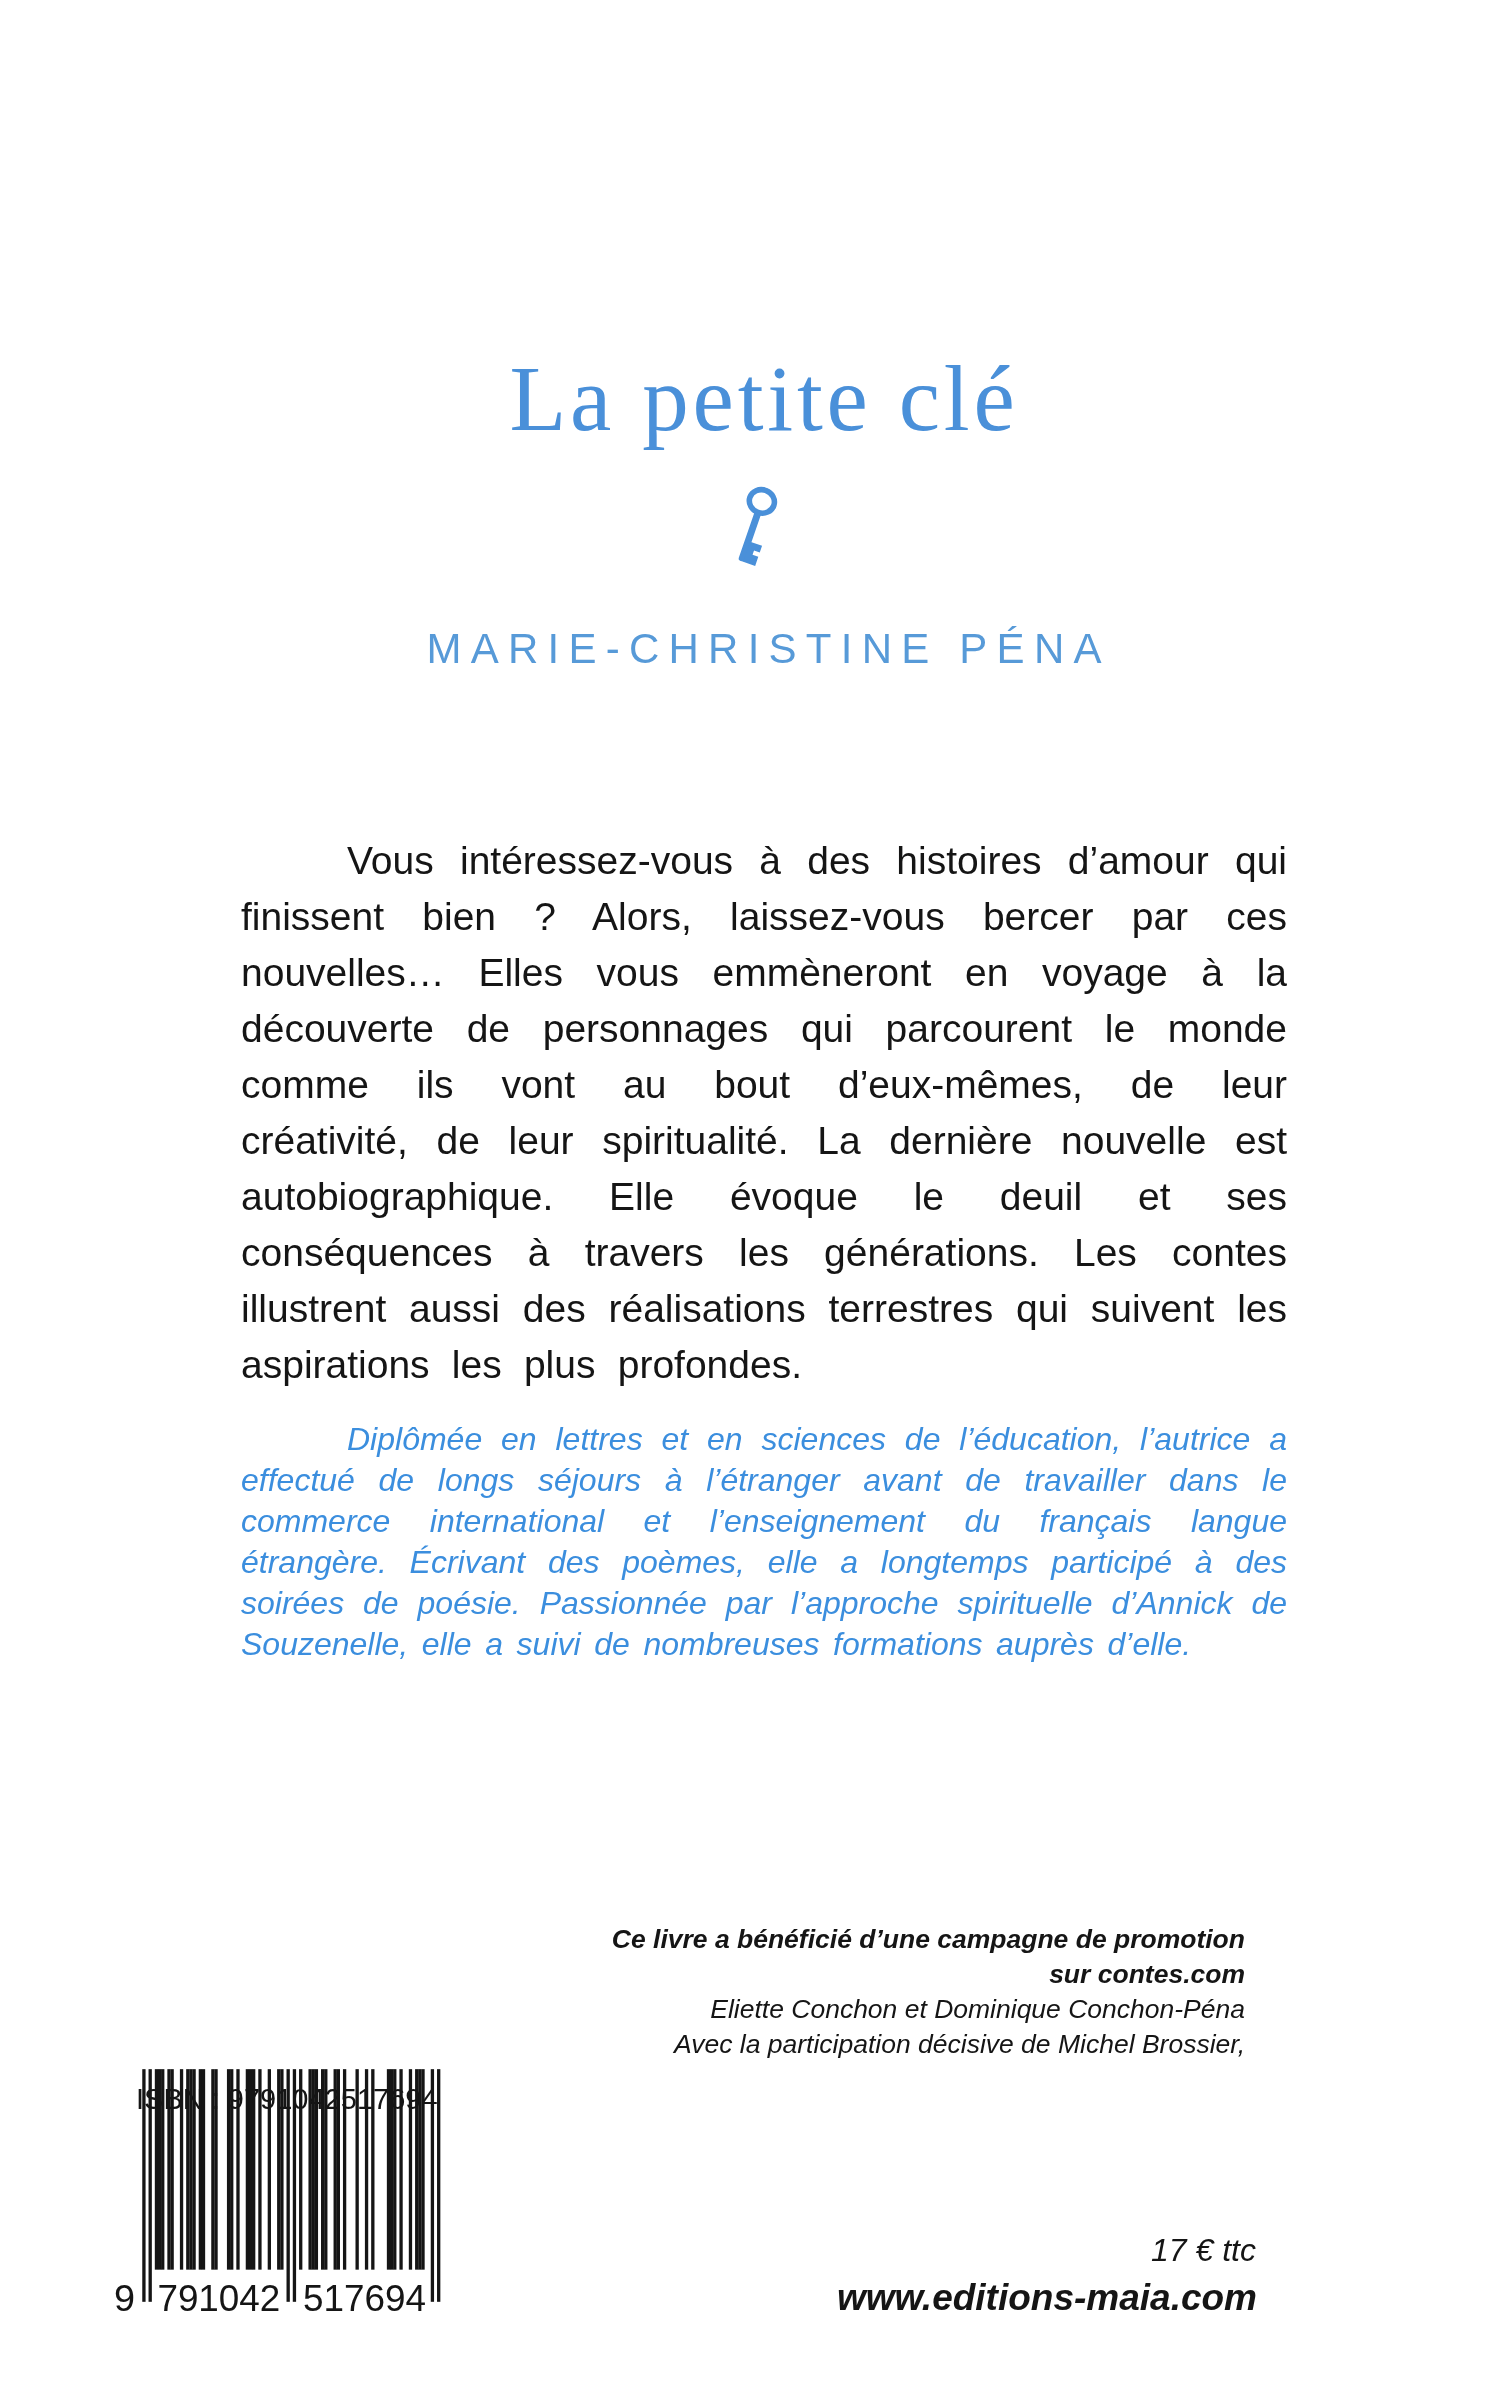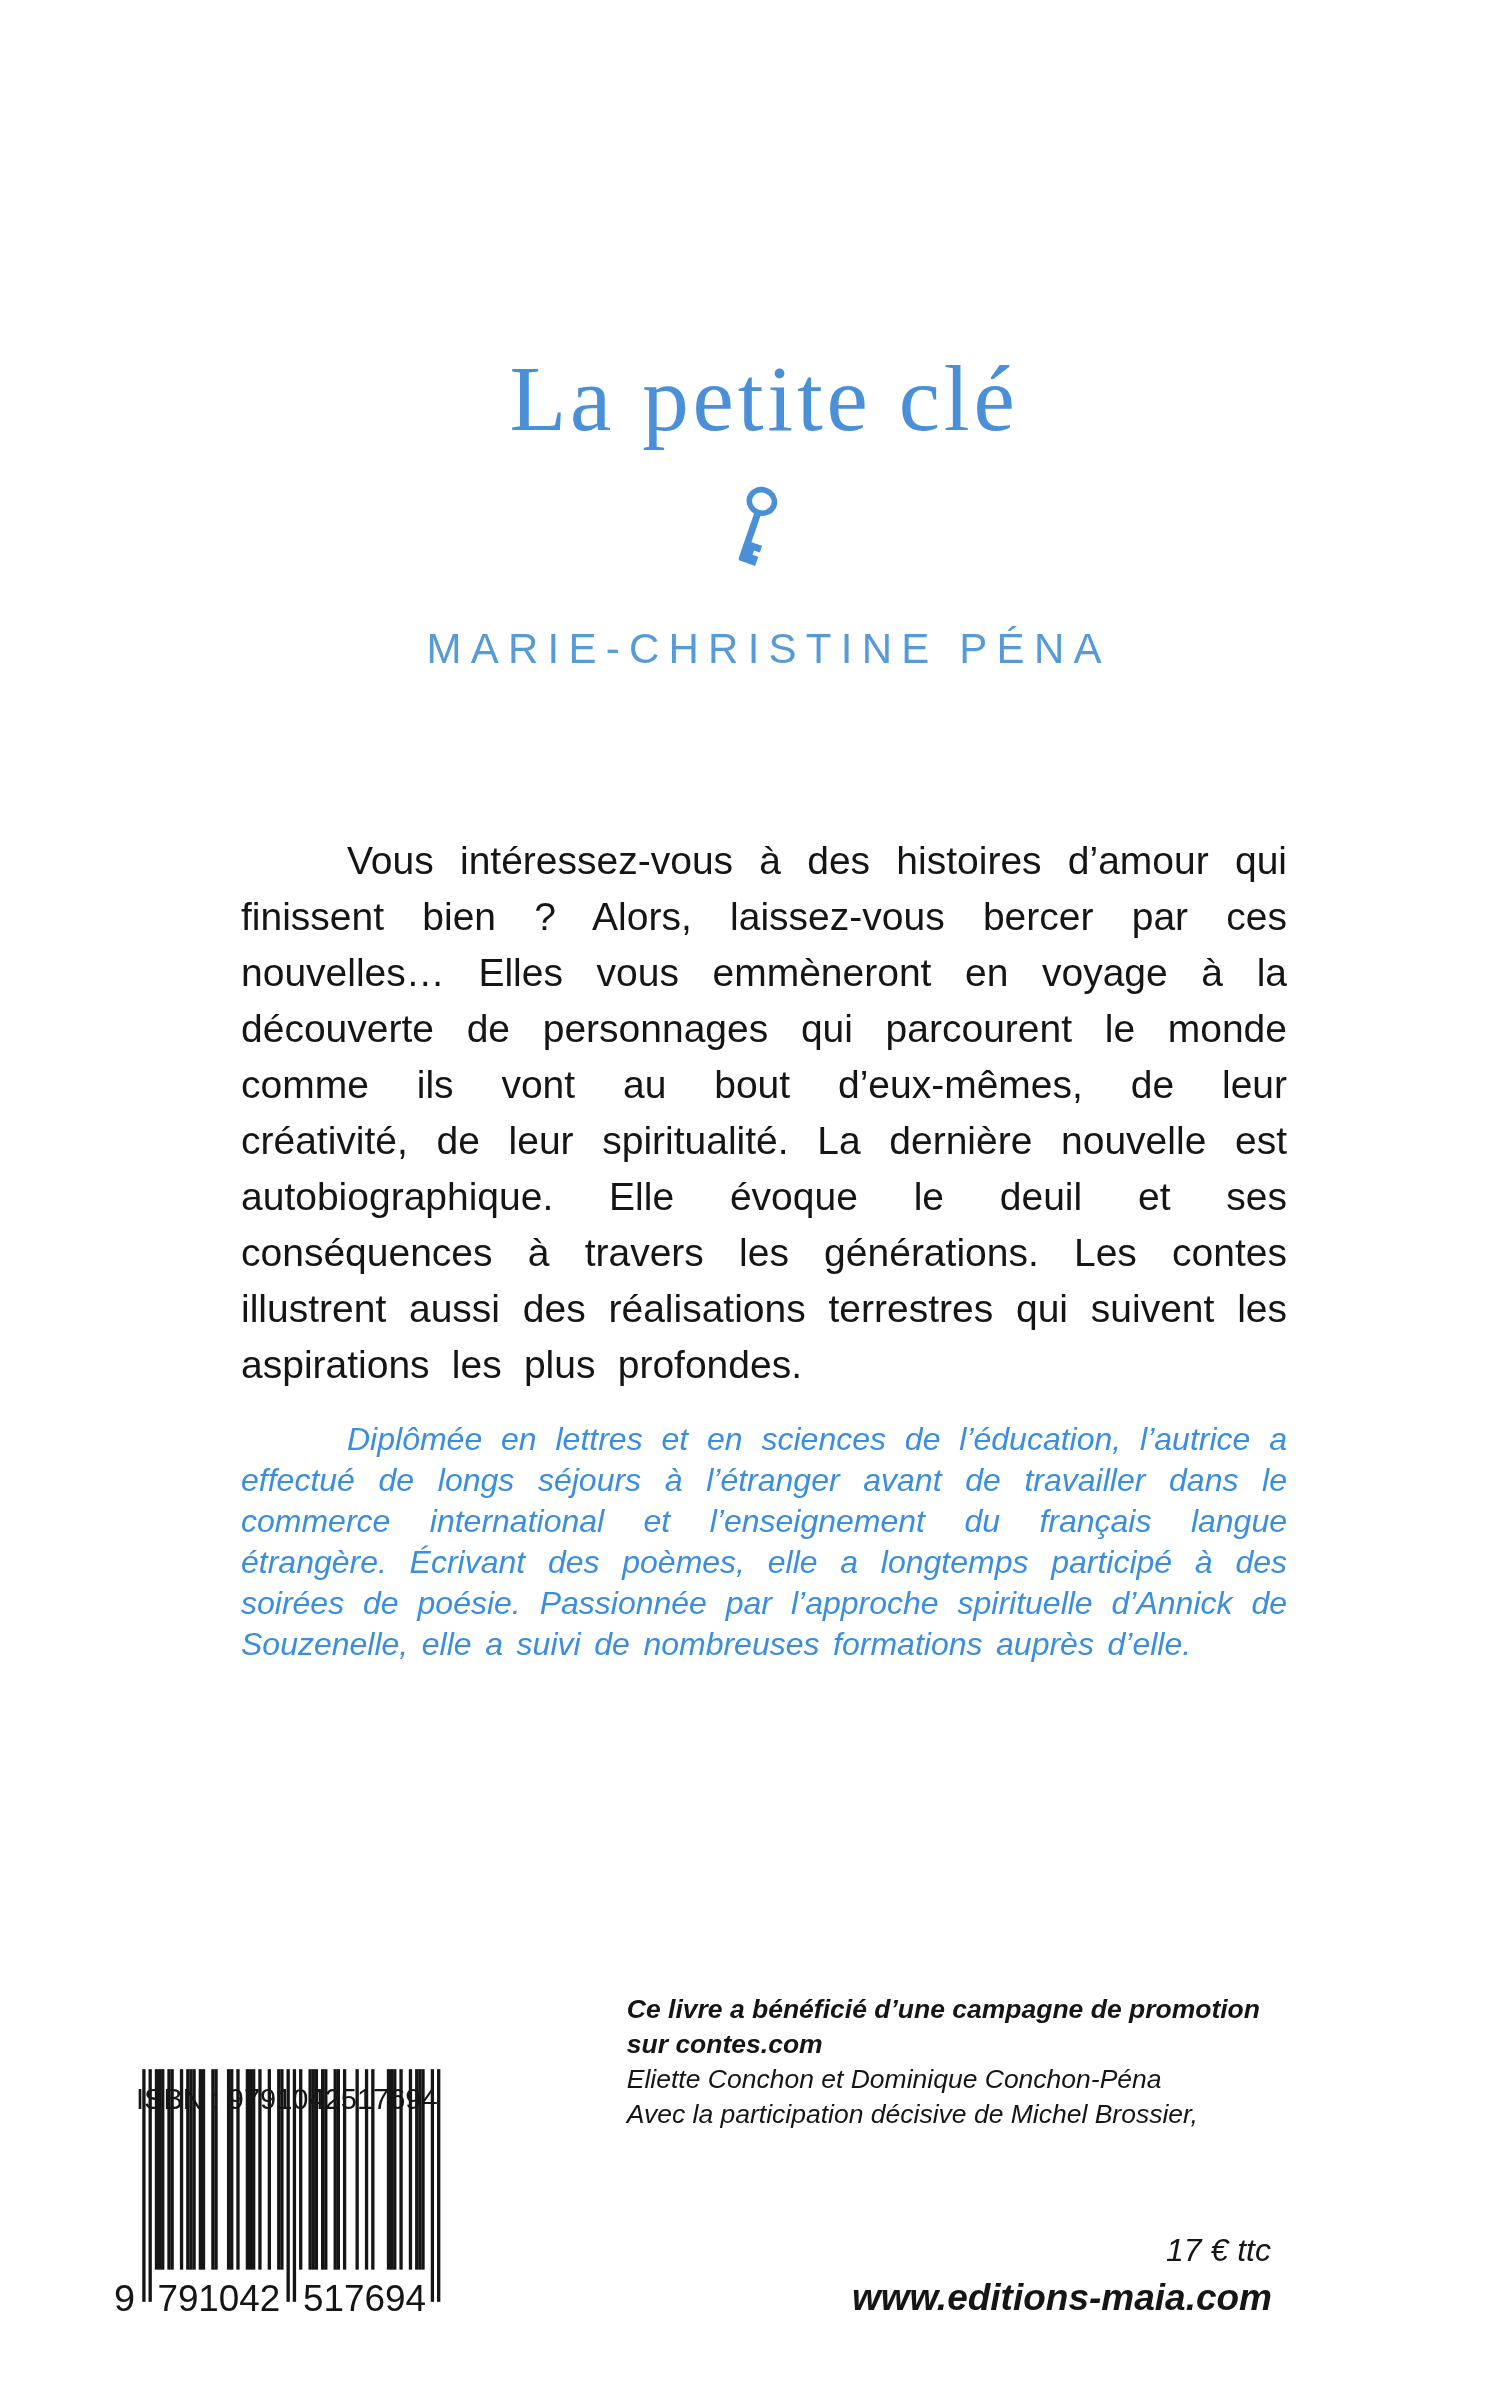--- a/index.html
+++ b/index.html
@@ -3,21 +3,20 @@
 <meta charset="utf-8">
 <style>
   html, body { margin: 0; padding: 0; }
   .page {
     position: relative;
     width: 1324px;
     height: 2403px;
     background: #ffffff;
     overflow: hidden;
     font-family: "Liberation Sans", sans-serif;
-    padding-left: 15px;
   }
 
   
   .title {
     position: absolute;
     left: 241px;
     width: 1046px;
     top: 352px;
     text-align: center;
     font-family: "Liberation Serif", serif;
@@ -94,22 +93,22 @@
   }
   .barcode text {
     font-family: "Liberation Sans", sans-serif;
     font-size: 40px;
     fill: var(--ink, #151515);
   }
 
   .promo {
     position: absolute;
     right: 79px;
-    top: 1992px;
-    text-align: left;
+    top: 1922px;
+    text-align: right;
     font-size: 26.5px;
     font-style: italic;
     line-height: 35px;
     color: var(--ink, #151515);
   }
   .promo .bold { font-weight: bold; }
 
   .price {
     position: absolute;
     right: 68px;

